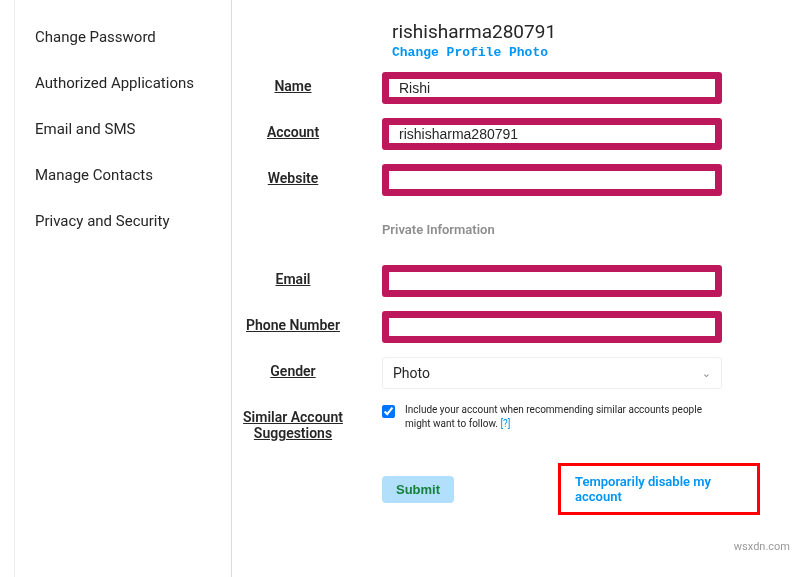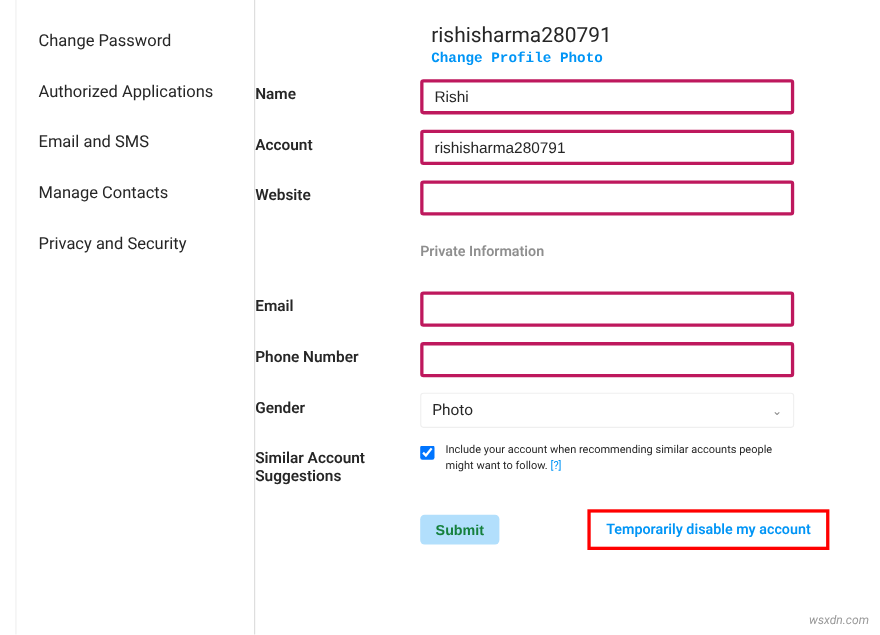--- a/index.html
+++ b/index.html
@@ -66,35 +66,36 @@
       margin-top: 2px;
       font-family: Liberation Mono, monospace;
     }
     .form-row {
       display: flex;
       align-items: flex-start;
       margin-bottom: 14px;
     }
     .form-label {
       width: 150px;
-      text-align: left;
+      text-align: center;
       font-weight: 600;
       font-size: 14px;
       padding-right: 28px;
       padding-top: 6px;
       color: #262626;
+      text-decoration: underline;
     }
     .form-ctrl {
       flex: 1;
       max-width: 340px;
     }
     .txtin {
       width: 100%;
       height: 32px;
-      border: 3px solid #be185d;
+      border: 7px solid #be185d;
       border-radius: 3px;
       padding: 0 10px;
       font-size: 14px;
       color: #262626;
       background: #fff;
     }
     .txtarea {
       width: 100%;
       height: 60px;
       border: 1px solid #efefef;
@@ -165,25 +166,24 @@
       font-weight: 600;
       cursor: pointer;
       padding: 8px 14px;
     }
     .highlight-box {
       border: 3px solid #ff0000;
       display: inline-block;
     }
     .watermark {
       position: absolute;
-      bottom: 7px;
+      bottom: 24px;
       right: 10px;
       font-size: 11px;
       color: #999;
-      font-style: italic;
     }
   </style>
 </head>
 <body>
 
 <div class="container">
   <div class="sidebar">
     <div class="sidebar-item">Change Password</div>
     <div class="sidebar-item">Authorized Applications</div>
     <div class="sidebar-item">Email and SMS</div>
@@ -261,21 +261,21 @@
             <span>Include your account when recommending similar accounts people might want to follow. </span><span class="help-q">[?]</span>
           </span>
         </div>
       </div>
     </div>
 
     <div class="form-row bottom-row">
       <div class="form-label"></div>
       <div class="form-ctrl" style="max-width:none;display:flex;align-items:center;">
         <button class="submit-btn">Submit</button>
-        <span class="highlight-box" style="margin-left:80px;">
+        <span class="highlight-box" style="margin-left:104px;">
           <span class="disable-link" style="margin-left:0;display:inline-block;">Temporarily disable my account</span>
         </span>
       </div>
     </div>
 
   </div>
 </div>
 
 <div class="watermark">wsxdn.com</div>
 

